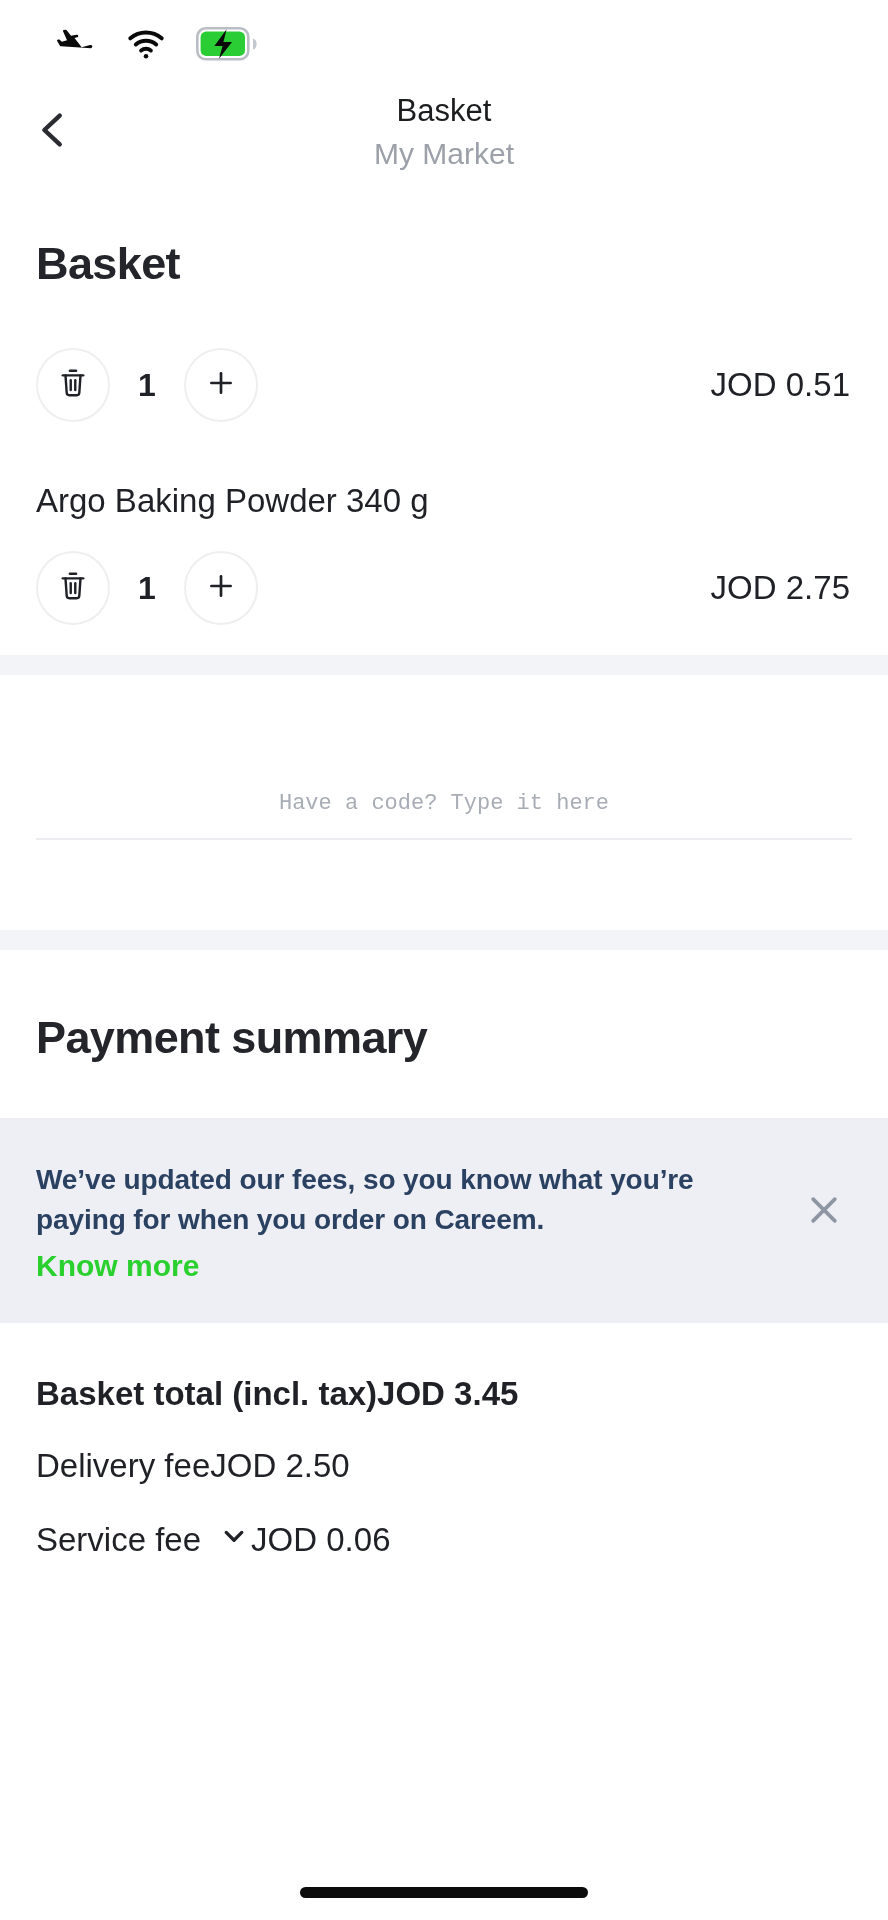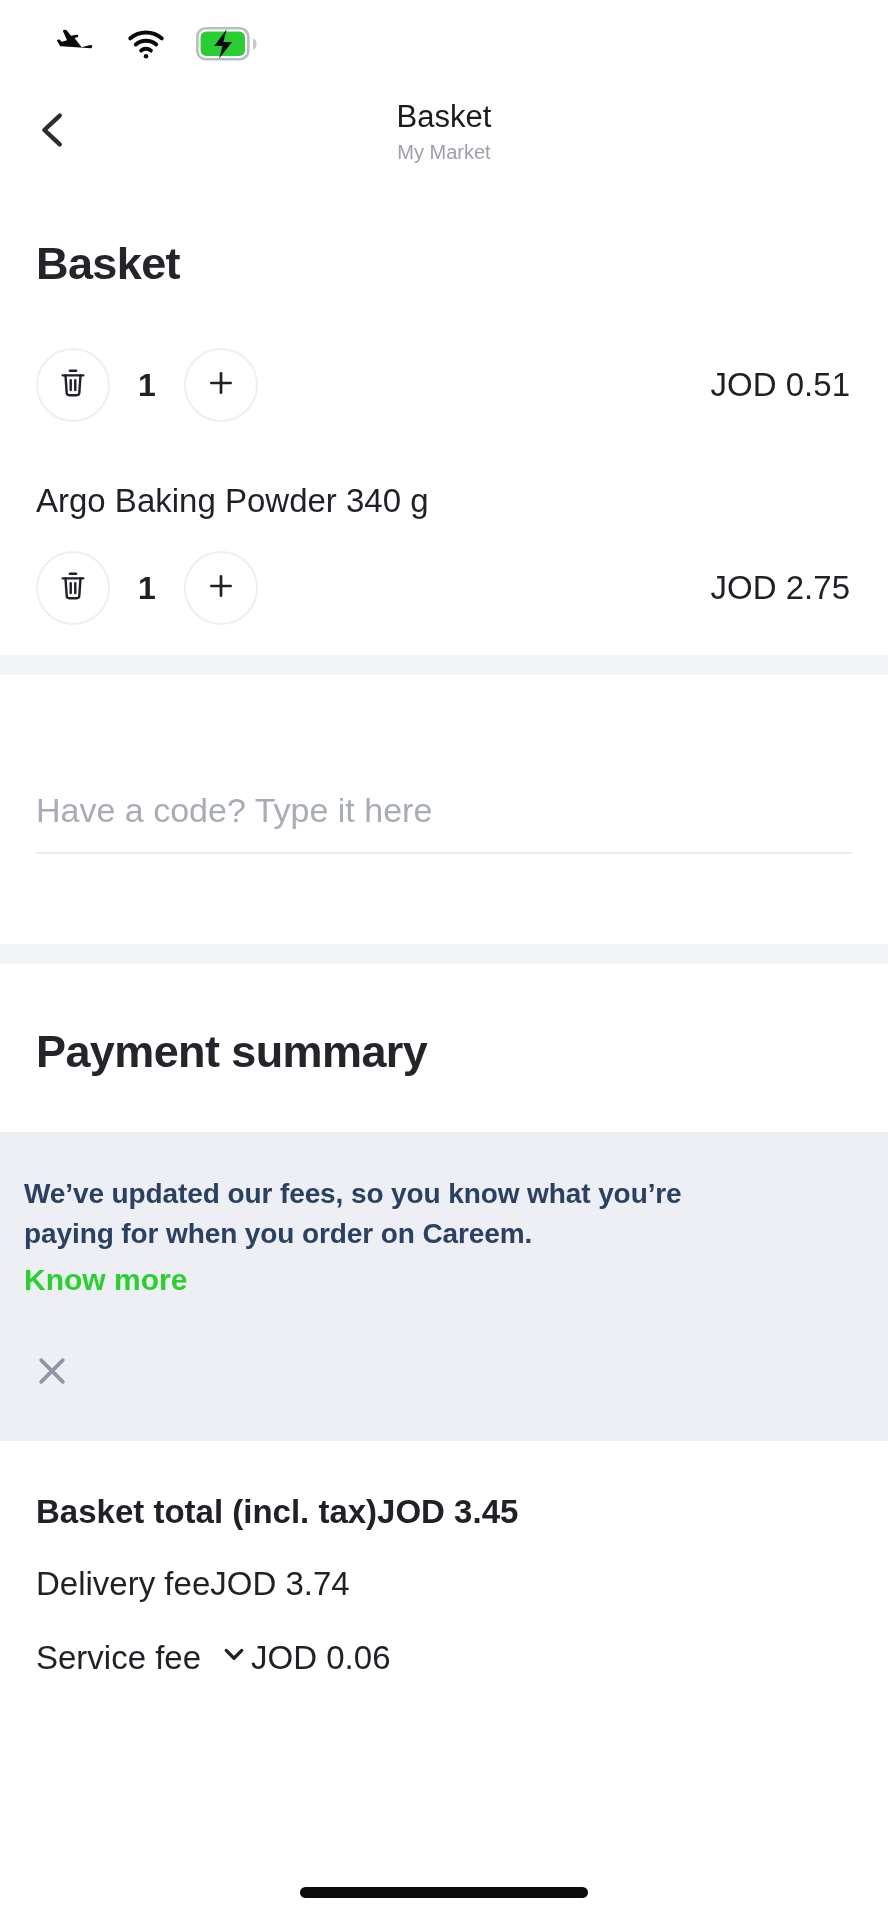--- a/index.html
+++ b/index.html
@@ -29,21 +29,21 @@
   .navbar {
     position:relative; height:88px; display:flex;
     align-items:center; justify-content:center;
   }
   .back-btn {
     position:absolute; left:18px; top:50%; transform:translateY(-50%);
     width:70px; height:70px; display:flex; align-items:center; justify-content:center;
   }
   .nav-titles { text-align:center; line-height:1.18; }
   .nav-title { font-size:31px; color:#1B1C1E; font-weight:400; }
-  .nav-subtitle { font-size:20px; color:#9CA0A8; font-weight:400; margin-top:6px; }
+  .nav-subtitle { font-size:30px; color:#9CA0A8; font-weight:400; margin-top:6px; }
 
   
   .section { background:#fff; padding:0 36px; }
   .band { height:20px; background:#F2F4F8; width:100%; }
   .sec-heading {
     font-size:45px; font-weight:700; color:#23252A;
     letter-spacing:-0.6px;
   }
 
   
@@ -69,35 +69,35 @@
   .item-price {
     font-size:33px; color:#1F2126; font-weight:400;
     padding-right:2px;
   }
 
   
   .offers-sec { padding-top:62px; padding-bottom:84px; }
   .promo-wrap { margin-top:54px; padding-bottom:6px; }
   .promo-input {
     width:100%; border:0; outline:0; background:transparent;
-    font-family:Liberation Sans, sans-serif;
-    font-size:34px; color:#1F2126; padding:0 0 22px 0;
+    font-family:Liberation Mono, monospace;
+    font-size:22px; color:#1F2126; padding:0 0 22px 0;
     border-bottom:2px solid #ECEDF1;
+    text-align:center;
   }
   .promo-input::placeholder { color:#A8ACB4; }
 
   
   .pay-sec { padding-top:62px; }
   .pay-heading { margin-bottom:54px; }
 
   .notice {
-    background:#EDEFF4; margin:0 -36px; padding:42px 24px 40px;
+    background:#EDEFF4; margin:0 -36px; padding:42px 36px 40px;
     display:flex; align-items:flex-start; justify-content:space-between;
     gap:24px;
-    flex-direction:column;
   }
   .notice-text {
     font-size:28px; font-weight:700; color:#2B4161;
     line-height:1.42; max-width:690px; letter-spacing:-0.1px;
   }
   .notice-link {
     display:inline-block; margin-top:9px;
     font-size:30px; font-weight:700; color:#29D02E;
   }
   .notice-close {
@@ -254,21 +254,21 @@
       </div>
     </div>
 
     <div class="fee-list">
       <div class="fee-row">
         <div class="fee-label bold">Basket total (incl. tax)</div>
         <div class="fee-value bold">JOD 3.45</div>
       </div>
       <div class="fee-row">
         <div class="fee-label">Delivery fee</div>
-        <div class="fee-value">JOD 3.74</div>
+        <div class="fee-value">JOD 2.50</div>
       </div>
       <div class="fee-row">
         <div class="fee-label">
           <span>Service fee</span>
           <span>
             <svg width="34" height="34" viewBox="0 0 24 24" fill="none" stroke="#1F2126" stroke-width="2.3" stroke-linecap="round" stroke-linejoin="round">
               <polyline points="6.5 9.5 12 15 17.5 9.5"></polyline>
             </svg>
           </span>
         </div>

